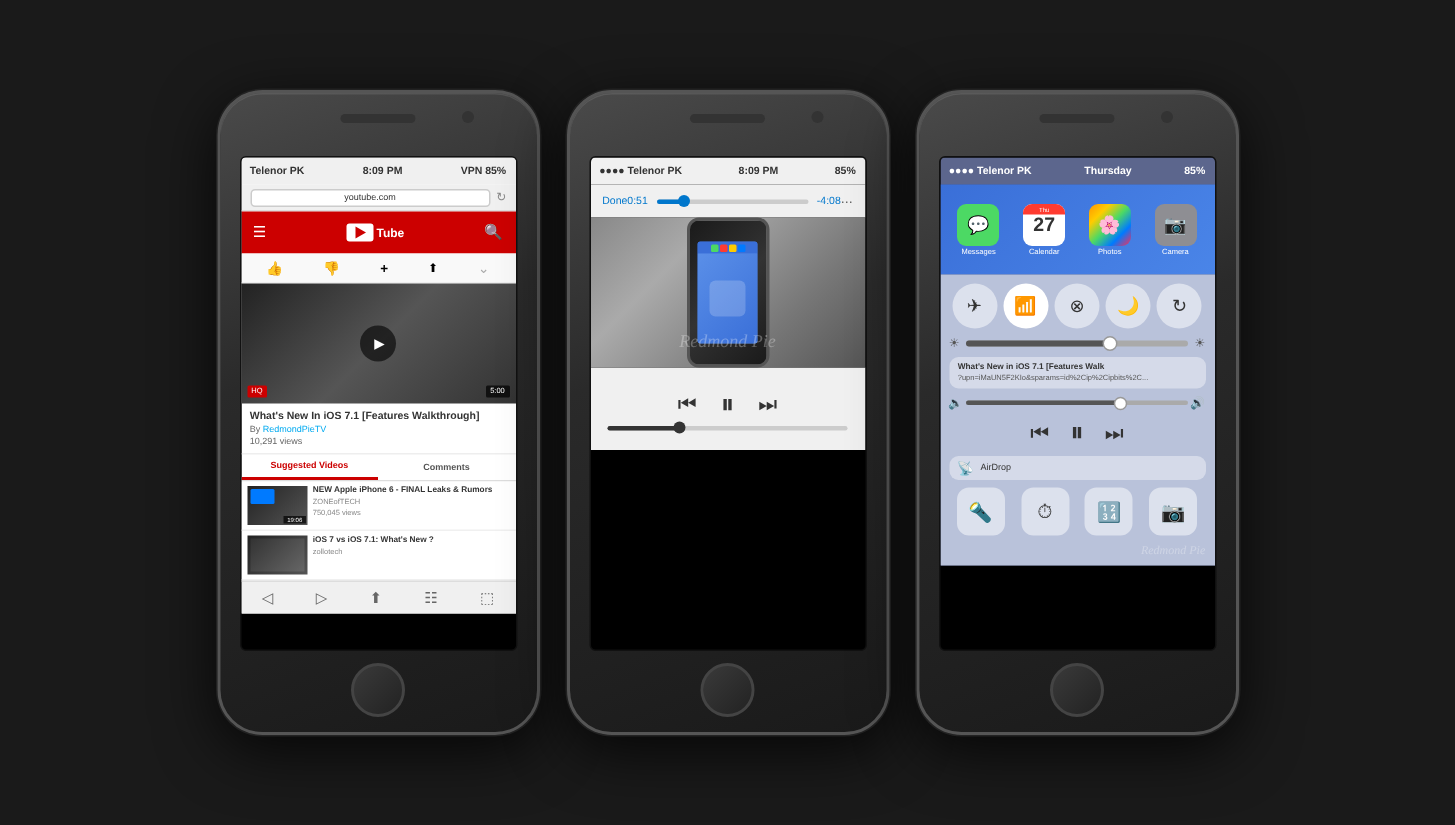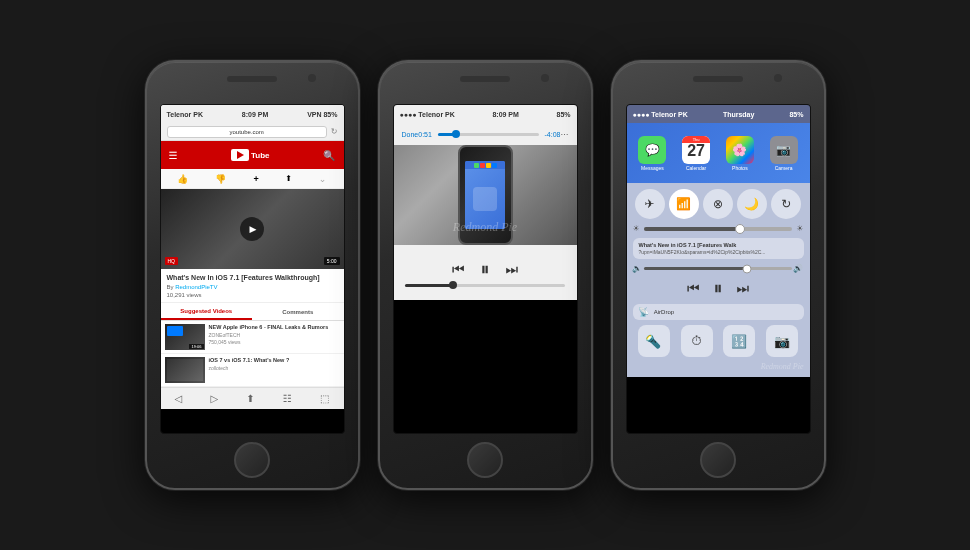--- a/index.html
+++ b/index.html
@@ -422,21 +422,21 @@
       width: 28px;
       height: 28px;
       border-radius: 6px;
       background: #fff;
       display: flex;
       flex-direction: column;
       align-items: center;
       overflow: hidden;
     }
     .cc-cal-header { background: #ff3b30; width: 100%; text-align: center; font-size: 4px; color: #fff; padding: 1px 0; }
-    .cc-cal-num { font-size: 16px; color: #333; line-height: 1; font-weight: bold; }
+    .cc-cal-num { font-size: 13px; color: #333; line-height: 1; font-weight: bold; }
     .cc-panel {
       background: rgba(200,210,230,0.88);
       margin: 0;
       flex: 1;
       display: flex;
       flex-direction: column;
       padding: 6px;
       gap: 5px;
     }
     .cc-toggle-row {

